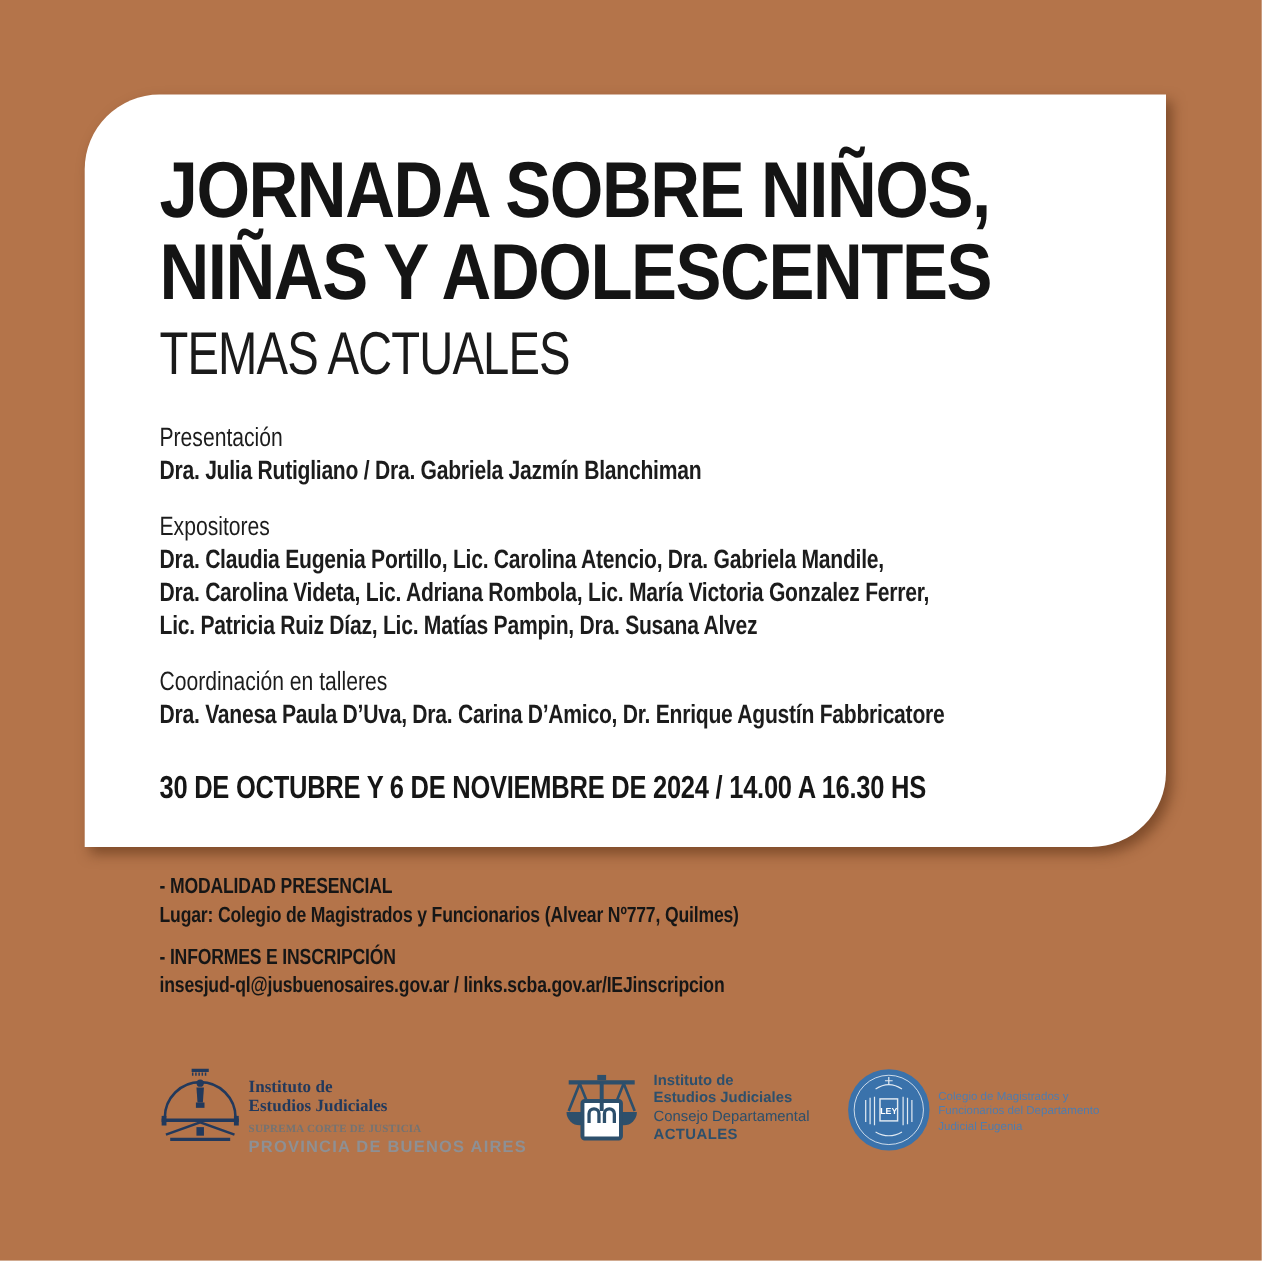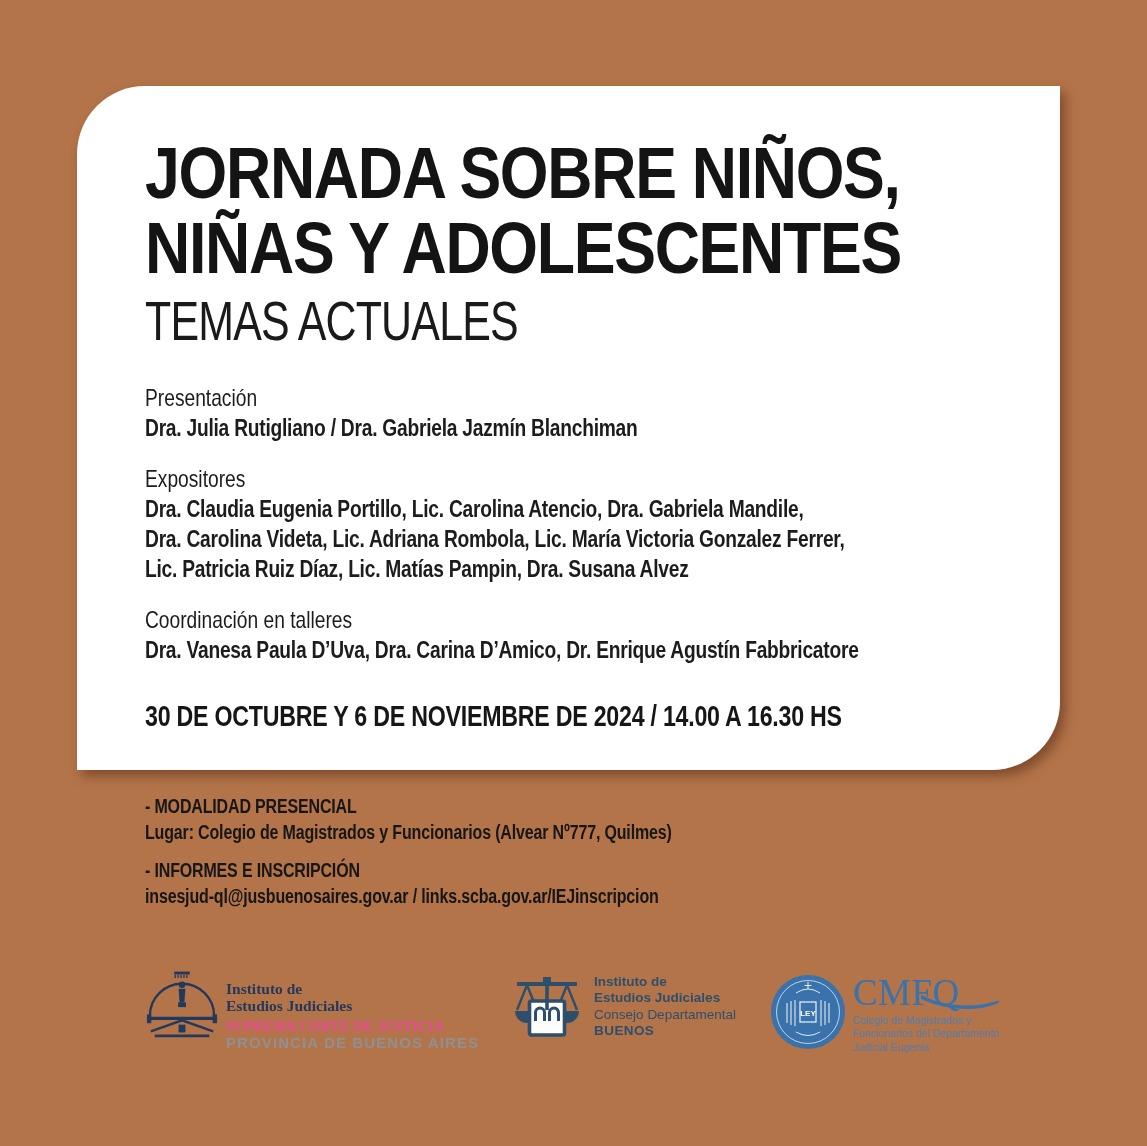--- a/index.html
+++ b/index.html
@@ -69,21 +69,21 @@
     margin-top:62px;
     display:flex;
     align-items:flex-start;
     gap:34px;
   }
   .logo { display:flex; align-items:center; }
 
   
   .l1-text { margin-left:7px; padding-top:5px; }
   .l1-name { font-family:"Liberation Serif", serif; font-weight:700; font-size:15.5px; line-height:17px; color:#22395c; }
-  .l1-org1 { font-family:"Liberation Serif", serif; font-weight:700; font-size:14px; line-height:14px; color:#ec4899; margin-top:6px; letter-spacing:0.2px; }
+  .l1-org1 { font-family:"Liberation Serif", serif; font-weight:700; font-size:10px; line-height:14px; color:#737373; margin-top:6px; letter-spacing:0.2px; }
   .l1-org2 { font-weight:700; font-size:15px; line-height:12px; color:#8e9094; letter-spacing:1.1px; margin-top:3px; }
 
   
   .l2-icon { margin-top:5px; }
   .l2-text { margin-left:13px; padding-top:3px; }
   .l2-line { font-size:13.5px; line-height:16.5px; color:#2d4f6b; }
   .l2-bold { font-weight:700; }
   .l2-caps { font-weight:700; letter-spacing:0.4px; }
 
   
@@ -186,45 +186,39 @@
             <g stroke="#2d4f6b" fill="none" stroke-width="3">
               <path d="M22.5 44 V35.5 a4.5 4.5 0 0 1 9 0 V44"></path>
               <path d="M36.5 44 V35.5 a4.5 4.5 0 0 1 9 0 V44"></path>
               <path d="M34 7 V33" stroke-width="3.6"></path>
             </g>
           </svg>
           <div class="l2-text">
             <div class="l2-line l2-bold">Instituto de</div>
             <div class="l2-line l2-bold">Estudios Judiciales</div>
             <div class="l2-line">Consejo Departamental</div>
-            <div class="l2-line l2-caps">BUENOS</div>
+            <div class="l2-line l2-caps">ACTUALES</div>
           </div>
         </div>
 
         <div class="logo">
           <svg width="76" height="76" viewBox="0 0 76 76">
             <circle cx="38" cy="38" r="37" fill="#3a72ab"></circle>
             <circle cx="38" cy="38" r="31.5" fill="none" stroke="#ffffff" stroke-width="0.9" opacity="0.75"></circle>
             <g stroke="#ffffff" fill="none" opacity="0.85">
               <path d="M17 29 V49 M21 27 V51 M25 26 V52" stroke-width="1.1"></path>
               <path d="M51 26 V52 M55 27 V51 M59 29 V49" stroke-width="1.1"></path>
               <path d="M26 19 q12 -8 24 0" stroke-width="1"></path>
               <path d="M26 58 q12 7 24 0" stroke-width="1"></path>
               <path d="M38 8 V15 M34.5 11.5 h7" stroke-width="1.1"></path>
               <rect x="30" y="28" width="16" height="20" stroke-width="1.3"></rect>
             </g>
             <text x="38" y="41.5" text-anchor="middle" font-size="8" font-weight="bold" fill="#ffffff" font-family="Liberation Sans, sans-serif">LEY</text>
           </svg>
           <div class="l3-text">
-            <div class="cmfq-row">
-              <span class="cmfq-acronym">CMFQ</span>
-              <svg class="cmfq-swoosh" width="86" height="18" viewBox="0 0 100 22">
-                <path d="M0 1 C 26 15 62 18 92 9 C 96 7.5 98 9 93 11.5 C 66 23 28 19 0 6 Z" fill="#3a72ab"></path>
-              </svg>
-            </div>
             <div class="l3-org">Colegio de Magistrados y</div>
             <div class="l3-org">Funcionarios del Departamento</div>
             <div class="l3-org">Judicial Eugenia</div>
           </div>
         </div>
 
       </div>
     </div>
   </div>
 </div>

